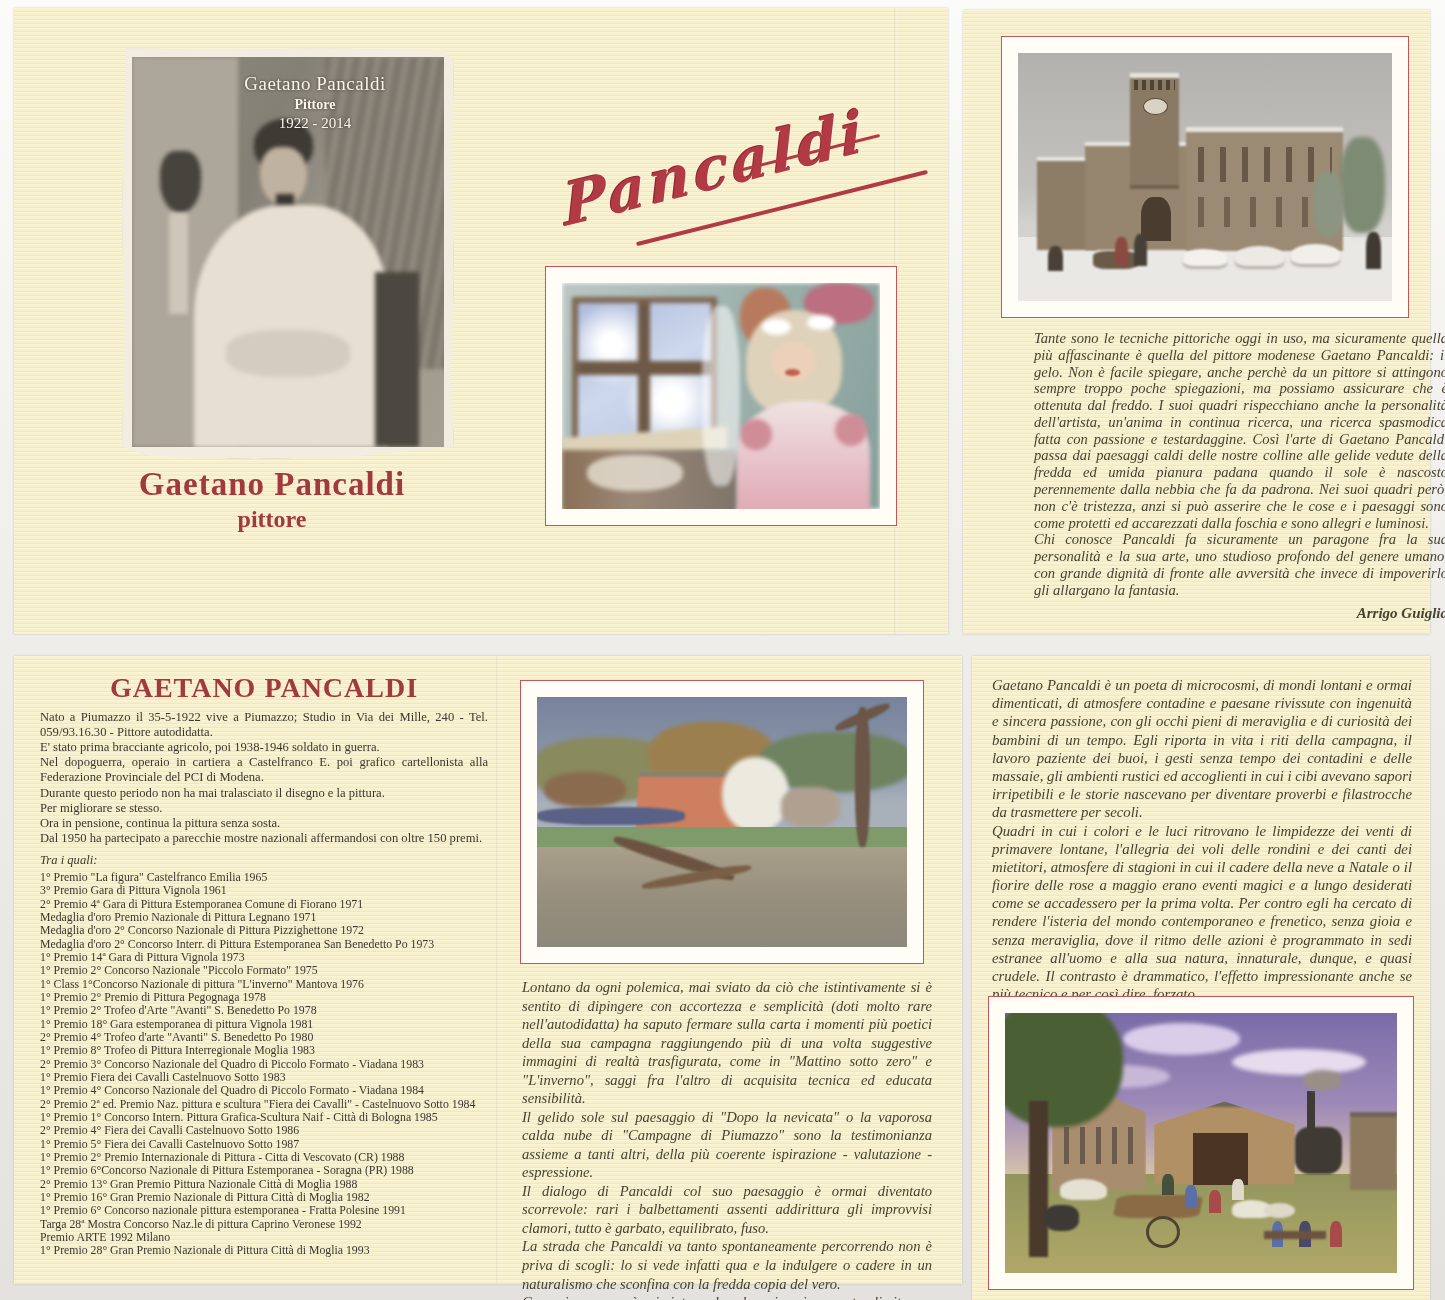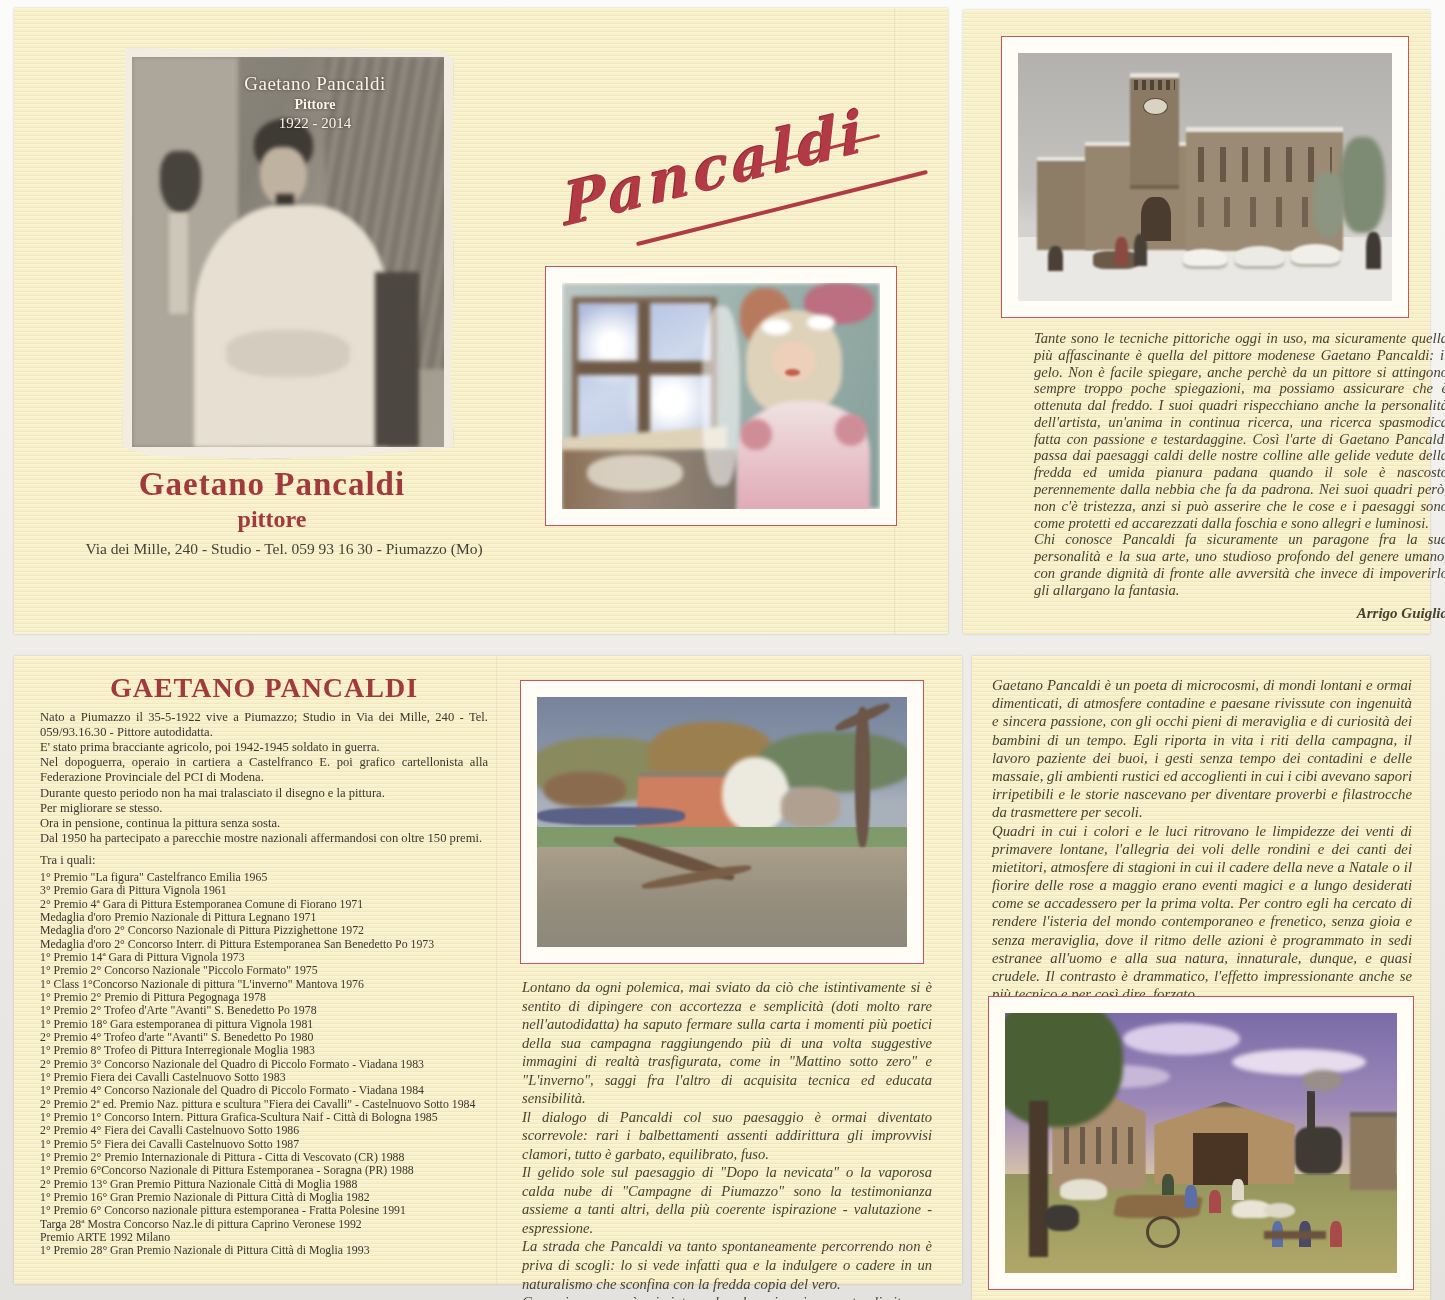--- a/index.html
+++ b/index.html
@@ -65,21 +65,21 @@
   .essay{position:absolute;color:var(--essay-ink);font-style:italic;text-align:justify;}
   #guiglia-text{left:26px;top:320px;width:414px;font-size:14.6px;line-height:1.15;margin-left:45px;}
   #guiglia-text p{margin:0;}
   .essay-sig{text-align:right;font-style:italic;font-weight:bold;font-size:15px;color:var(--essay-ink);margin-top:6px;}
 
   
   #panel-bio{left:14px;top:656px;width:948px;height:628px;}
   .bio-col{position:absolute;left:26px;top:16px;width:448px;color:var(--ink);}
   .bio-title{text-align:center;color:var(--accent-red);font-size:28px;font-weight:bold;letter-spacing:1px;margin:0 0 6px 0;}
   .bio-col p{margin:0;font-size:12.6px;line-height:1.2;text-align:justify;}
-  .awards-intro{text-align:center;font-size:12.6px;margin:7px 0 3px 0 !important;}
+  .awards-intro{text-align:center;font-style:italic;font-size:12.6px;margin:7px 0 3px 0 !important;}
   .awards div{font-size:11.8px;line-height:1.13;white-space:nowrap;}
   #fregni-text{left:508px;top:322px;width:410px;font-size:14.6px;line-height:1.27;}
   #fregni-text p{margin:0;}
 
   
   #panel-manfredi{left:972px;top:656px;width:458px;height:644px;}
   #manfredi-text{left:20px;top:20px;width:420px;font-size:14.8px;line-height:1.23;}
   #manfredi-text p{margin:0;}
 </style>
 </head>
@@ -139,21 +139,20 @@
         <div class="s" style="left:70%;top:38%;width:5%;height:3%;background:#c2604e;border-radius:50%;filter:blur(1px);"></div>
         <div class="s soft" style="left:55%;top:52%;width:42%;height:50%;background:linear-gradient(180deg,#efe3e2,#e7bfc7 60%,#dfa9b4);border-radius:46% 46% 0 0;"></div>
         <div class="s soft" style="left:56%;top:60%;width:10%;height:14%;background:#cf8d98;border-radius:50%;"></div>
         <div class="s soft" style="left:86%;top:58%;width:10%;height:14%;background:#cf8d98;border-radius:50%;"></div>
         <div class="s soft" style="left:44%;top:10%;width:12%;height:80%;background:rgba(255,255,255,.55);border-radius:40%;"></div>
       </div>
     </div>
 
     <div class="front-title">Gaetano Pancaldi</div>
     <div class="front-subtitle">pittore</div>
-    <div class="front-address">Via dei Mille, 240 - Studio - Tel. 059 93 16 30 - Piumazzo (Mo)</div>
   </div>
 
   <div class="panel" id="panel-guiglia">
 
     <div class="artframe" id="frame-castle">
       <div class="art">
         <div class="s" style="inset:0;background:linear-gradient(180deg,#b3b1ad 0%,#c4c2be 55%,#d4d2ce 70%);"></div>
         <div class="s" style="left:0;top:74%;width:100%;height:26%;background:#e9e8e4;"></div>
         <div class="s soft1" style="left:5%;top:42%;width:16%;height:36%;background:#8d7c66;border-top:4px solid #e6e4df;"></div>
         <div class="s soft1" style="left:18%;top:36%;width:30%;height:42%;background:#97866f;border-top:4px solid #e6e4df;"></div>
@@ -183,21 +182,21 @@
       <div class="essay-sig">Arrigo Guiglia</div>
     </div>
   </div>
 
   <div class="panel" id="panel-bio">
     <div class="crease" style="left:482px"></div>
 
     <div class="bio-col">
       <h1 class="bio-title">GAETANO PANCALDI</h1>
       <p>Nato a Piumazzo il 35-5-1922 vive a Piumazzo; Studio in Via dei Mille, 240 - Tel. 059/93.16.30 - Pittore autodidatta.</p>
-      <p>E' stato prima bracciante agricolo, poi 1942-1945 soldato in guerra.</p>
+      <p>E' stato prima bracciante agricolo, poi 1938-1946 soldato in guerra.</p>
       <p>Nel dopoguerra, operaio in cartiera a Castelfranco E. poi grafico cartellonista alla Federazione Provinciale del PCI di Modena.</p>
       <p>Durante questo periodo non ha mai tralasciato il disegno e la pittura.</p>
       <p>Per migliorare se stesso.</p>
       <p>Ora in pensione, continua la pittura senza sosta.</p>
       <p>Dal 1950 ha partecipato a parecchie mostre nazionali affermandosi con oltre 150 premi.</p>
       <p class="awards-intro">Tra i quali:</p>
       <div class="awards">
         <div>1° Premio "La figura" Castelfranco Emilia 1965</div>
         <div>3° Premio Gara di Pittura Vignola 1961</div>
         <div>2° Premio 4ª Gara di Pittura Estemporanea Comune di Fiorano 1971</div>
@@ -245,22 +244,22 @@
         <div class="s soft1" style="left:20%;top:62%;width:34%;height:5%;background:#6b5340;border-radius:40%;transform:rotate(18deg);"></div>
         <div class="s soft1" style="left:28%;top:70%;width:30%;height:4%;background:#7a5f47;border-radius:40%;transform:rotate(-10deg);"></div>
         <div class="s soft1" style="left:86%;top:4%;width:4%;height:56%;background:#6b5648;border-radius:40%;"></div>
         <div class="s soft1" style="left:80%;top:6%;width:16%;height:4%;background:#6b5648;border-radius:40%;transform:rotate(-24deg);"></div>
         <div class="s soft" style="left:2%;top:30%;width:22%;height:14%;background:#8a6b4e;border-radius:45%;"></div>
       </div>
     </div>
 
     <div class="essay" id="fregni-text">
       <p>Lontano da ogni polemica, mai sviato da ciò che istintivamente si è sentito di dipingere con accortezza e semplicità (doti molto rare nell'autodidatta) ha saputo fermare sulla carta i momenti più poetici della sua campagna raggiungendo più di una volta suggestive immagini di realtà trasfigurata, come in "Mattino sotto zero" e "L'inverno", saggi fra l'altro di acquisita tecnica ed educata sensibilità.</p>
+      <p>Il gelido sole sul paesaggio di "Dopo la nevicata" o la vaporosa calda nube di "Campagne di Piumazzo" sono la testimonianza assieme a tanti altri, della più coerente ispirazione - valutazione - espressione.</p>
       <p>Il dialogo di Pancaldi col suo paesaggio è ormai diventato scorrevole: rari i balbettamenti assenti addirittura gli improvvisi clamori, tutto è garbato, equilibrato, fuso.</p>
-      <p>Il gelido sole sul paesaggio di "Dopo la nevicata" o la vaporosa calda nube di "Campagne di Piumazzo" sono la testimonianza assieme a tanti altri, della più coerente ispirazione - valutazione - espressione.</p>
       <p>La strada che Pancaldi va tanto spontaneamente percorrendo non è priva di scogli: lo si vede infatti qua e la indulgere o cadere in un naturalismo che sconfina con la fredda copia del vero.</p>
       <p>Con piacere però si intravede che via via questo limite va diradandosi, forse per merito dei contatti sempre più frequenti col mondo della pittura. Pancaldi ha vitalità e sa applicarsi con metodo; questo lascia presagire ulteriori sviluppi nella sua personalità e nelle sue opere future. (1959)</p>
 
     </div>
   </div>
 
   <div class="panel" id="panel-manfredi">
     <div class="essay" id="manfredi-text">
       <p>Gaetano Pancaldi è un poeta di microcosmi, di mondi lontani e ormai dimenticati, di atmosfere contadine e paesane rivissute con ingenuità e sincera passione, con gli occhi pieni di meraviglia e di curiosità dei bambini di un tempo. Egli riporta in vita i riti della campagna, il lavoro paziente dei buoi, i gesti senza tempo dei contadini e delle massaie, gli ambienti rustici ed accoglienti in cui i cibi avevano sapori irripetibili e le storie nascevano per diventare proverbi e filastrocche da trasmettere per secoli.</p>
       <p>Quadri in cui i colori e le luci ritrovano le limpidezze dei venti di primavere lontane, l'allegria dei voli delle rondini e dei canti dei mietitori, atmosfere di stagioni in cui il cadere della neve a Natale o il fiorire delle rose a maggio erano eventi magici e a lungo desiderati come se accadessero per la prima volta. Per contro egli ha cercato di rendere l'isteria del mondo contemporaneo e frenetico, senza gioia e senza meraviglia, dove il ritmo delle azioni è programmato in sedi estranee all'uomo e alla sua natura, innaturale, dunque, e quasi crudele. Il contrasto è drammatico, l'effetto impressionante anche se più tecnico e per così dire, forzato.</p>

